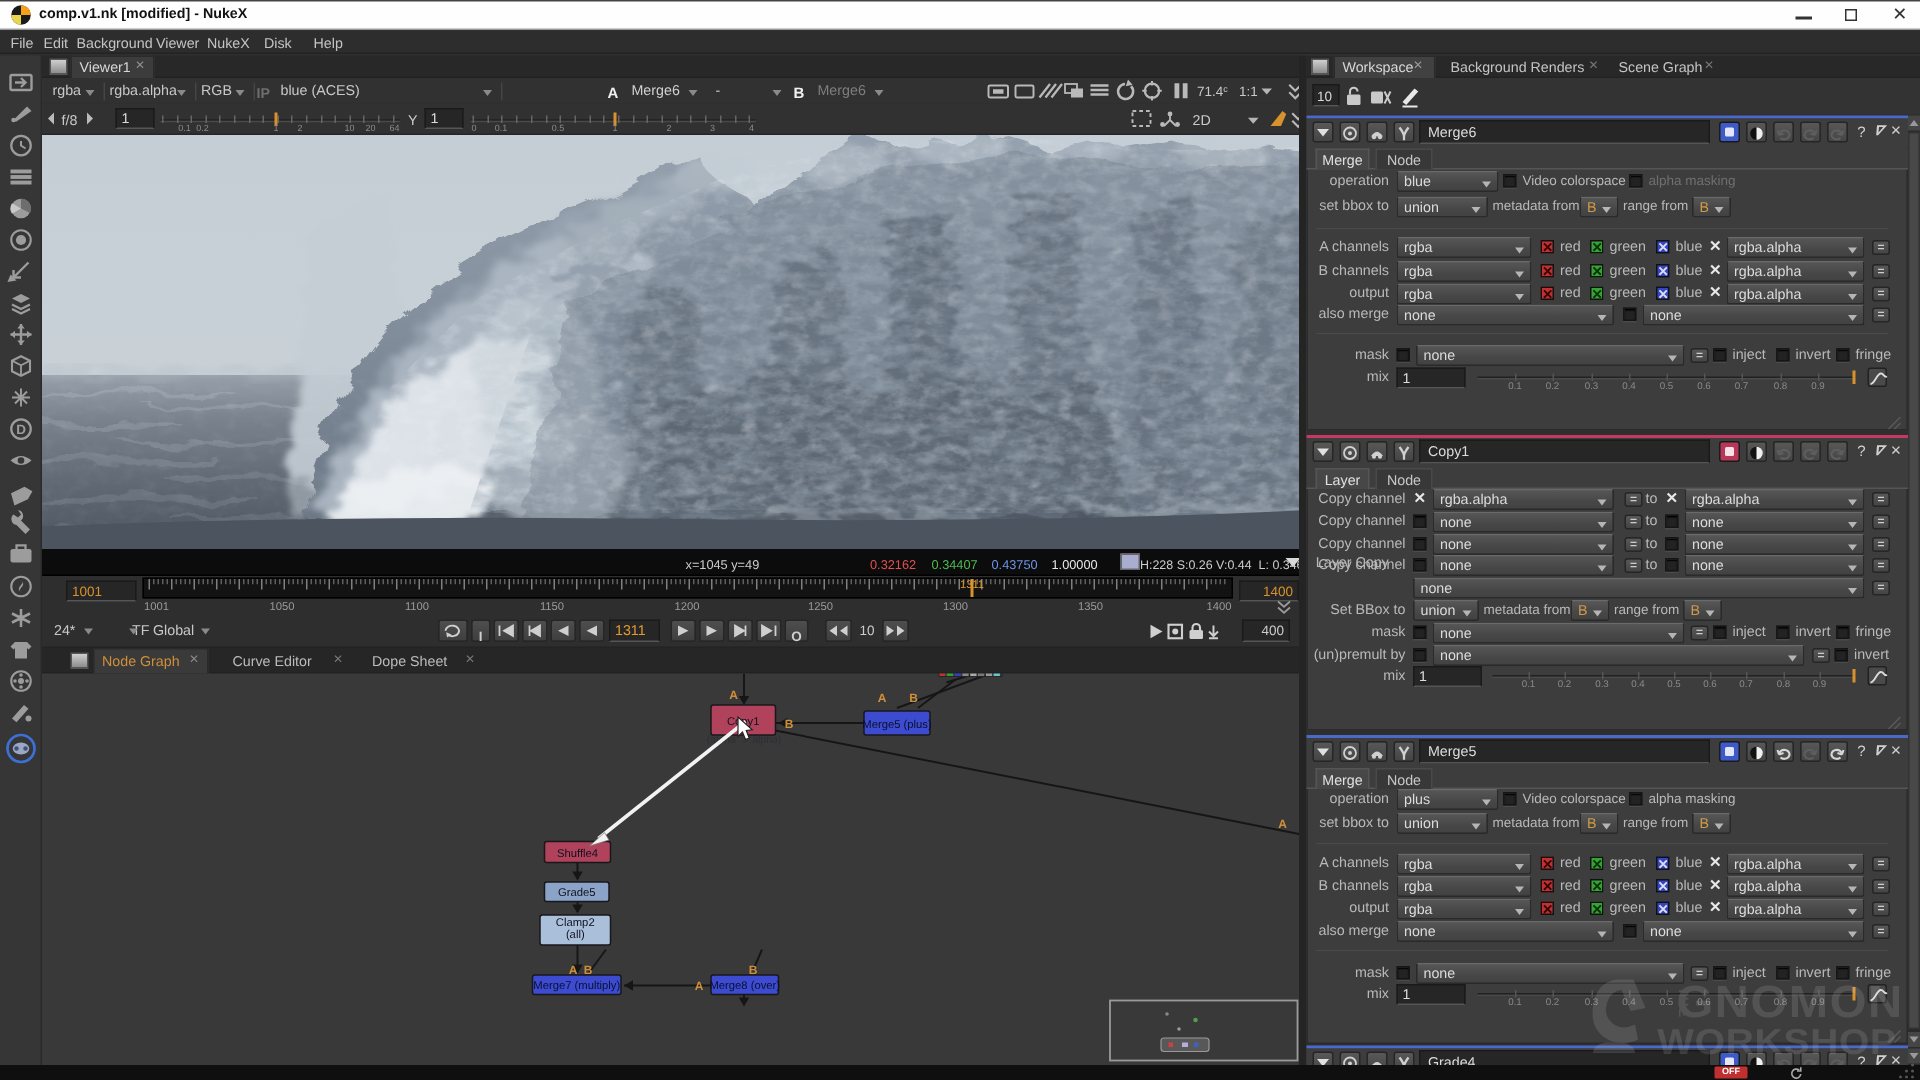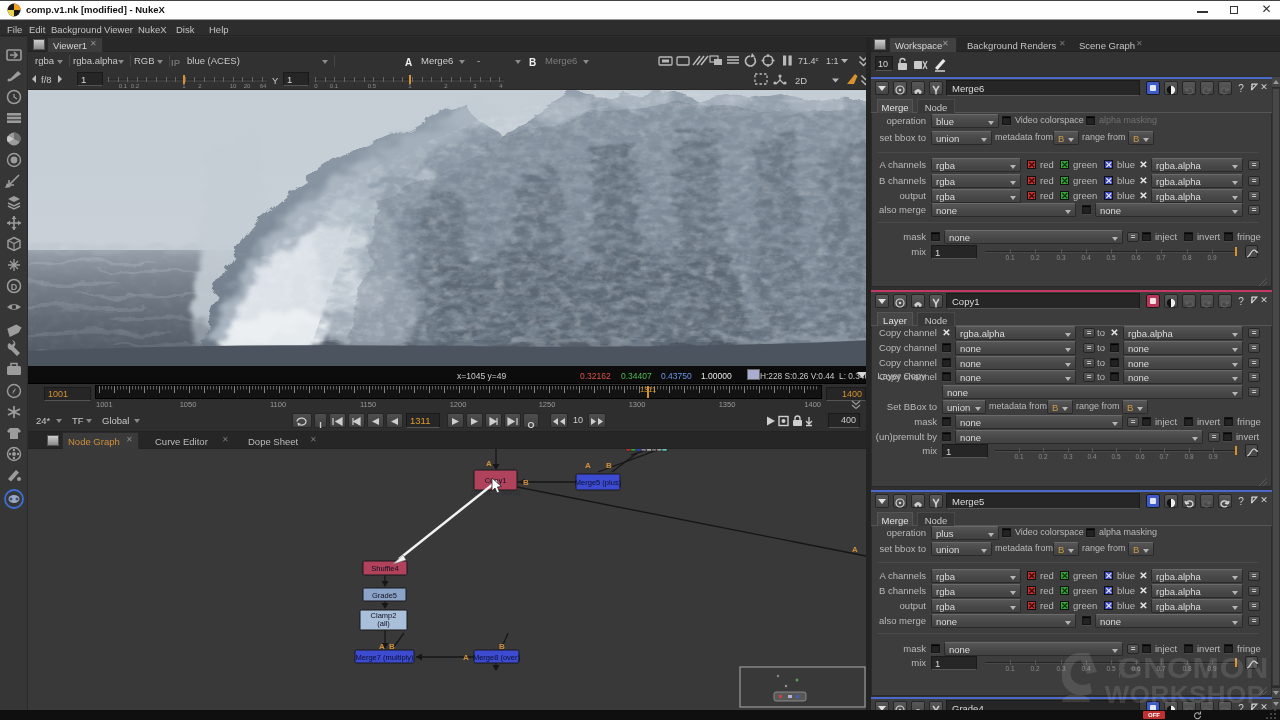--- a/index.html
+++ b/index.html
@@ -621,21 +621,21 @@
 <div class="ab" style="left:830px;top:389px;width:32px;color:#d8912f;font-size:9px;text-align:right;white-space:nowrap;">1400</div>
 <svg class="ab" style="left:850px;top:400px" width="16" height="10">
       <path d="M2 1 l4 3.5 l4 -3.5 m-8 4 l4 3.5 l4 -3.5" stroke="#999" stroke-width="1.2" fill="none"></path>
     </svg>
 <div class="ab" style="left:28px;top:410px;width:843px;height:22px;background:#2e2e2e;border-bottom:1px solid #232323"></div>
 <div class="ab" style="left:32px;top:413px;width:34px;height:15px;">
       <span style="position:absolute;left:4px;top:0;line-height:15px;font-size:9.5px;color:#c8c8c8;white-space:nowrap">24*</span>
       <span class="dar" style="top:6px;border-top-color:#8a8a8a"></span>
     </div>
 <div class="ab" style="left:68px;top:413px;width:28px;height:15px;">
-      <span style="position:absolute;left:4px;top:0;line-height:15px;font-size:9.5px;color:#c8c8c8;white-space:nowrap">TF</span>
+      <span style="position:absolute;left:20px;top:0;line-height:15px;font-size:9.5px;color:#c8c8c8;white-space:nowrap">TF</span>
       <span class="dar" style="top:6px;border-top-color:#8a8a8a"></span>
     </div>
 <div class="ab" style="left:98px;top:413px;width:46px;height:15px;">
       <span style="position:absolute;left:4px;top:0;line-height:15px;font-size:9.5px;color:#c8c8c8;white-space:nowrap">Global</span>
       <span class="dar" style="top:6px;border-top-color:#8a8a8a"></span>
     </div>
 <div class="ab tbtn" style="left:292px;top:413px;width:20px;height:15px;"><svg width="18" height="13">
         <path d="M4 6.5 a4.5 3.5 0 1 1 2 3" stroke="#cfcfcf" stroke-width="1.3" fill="none"></path>
         <path d="M5 11 l3 -2 l-3.5 -1.5 z" fill="#cfcfcf"></path>
       </svg></div>

